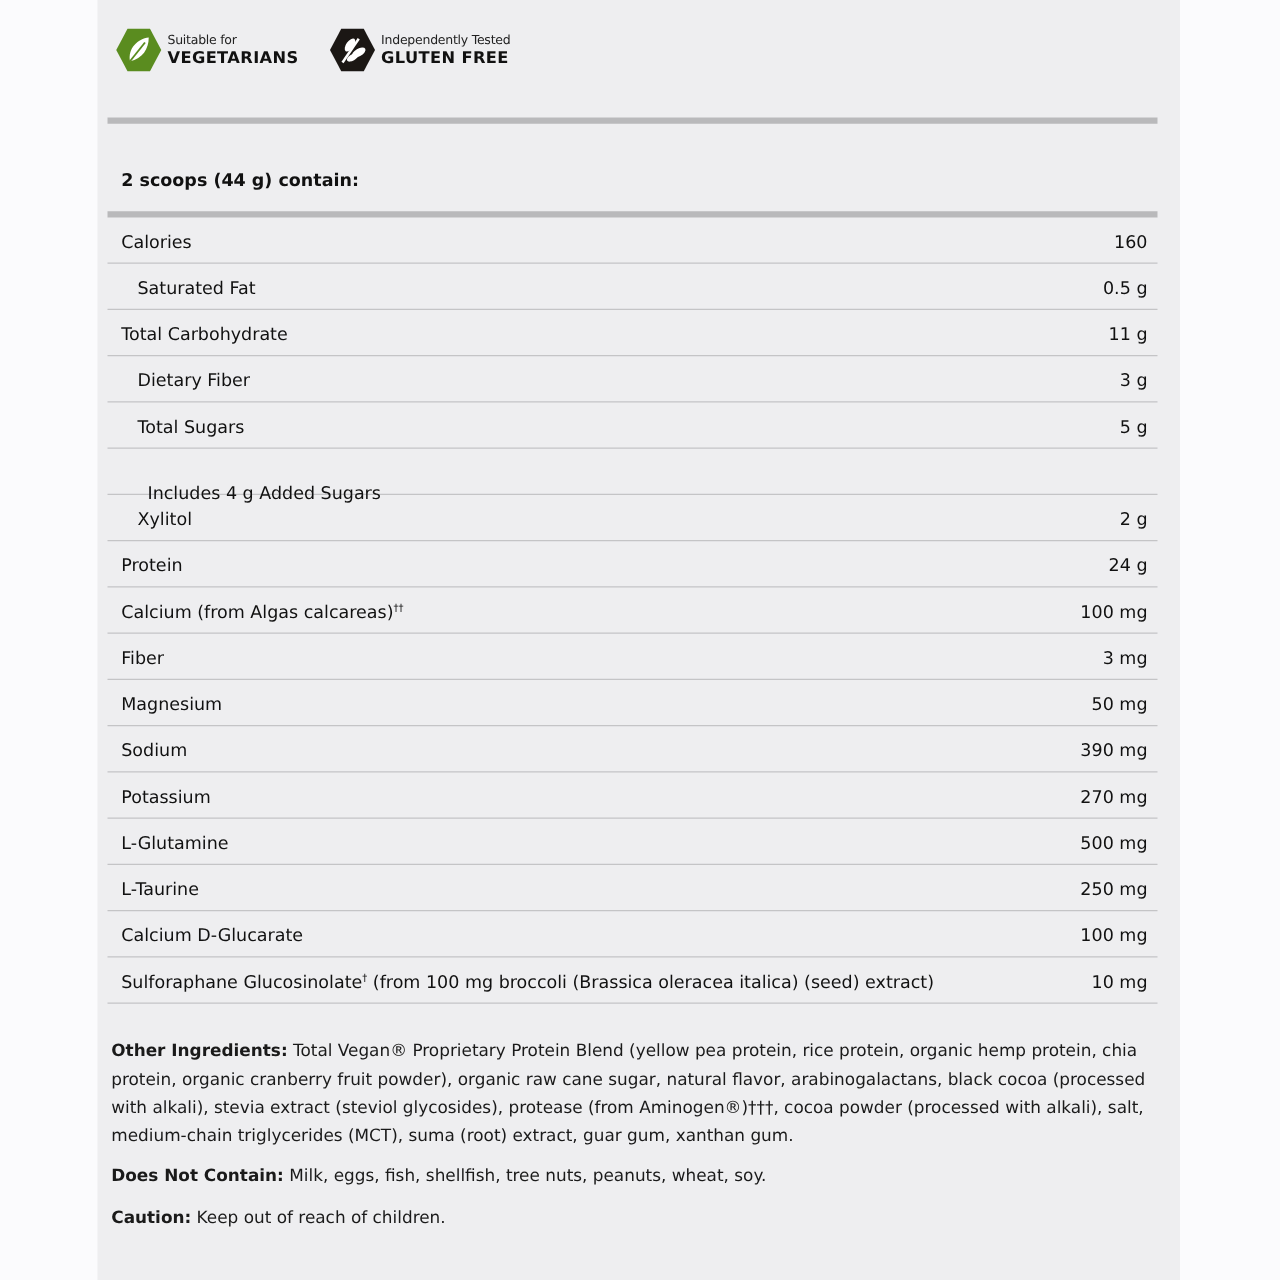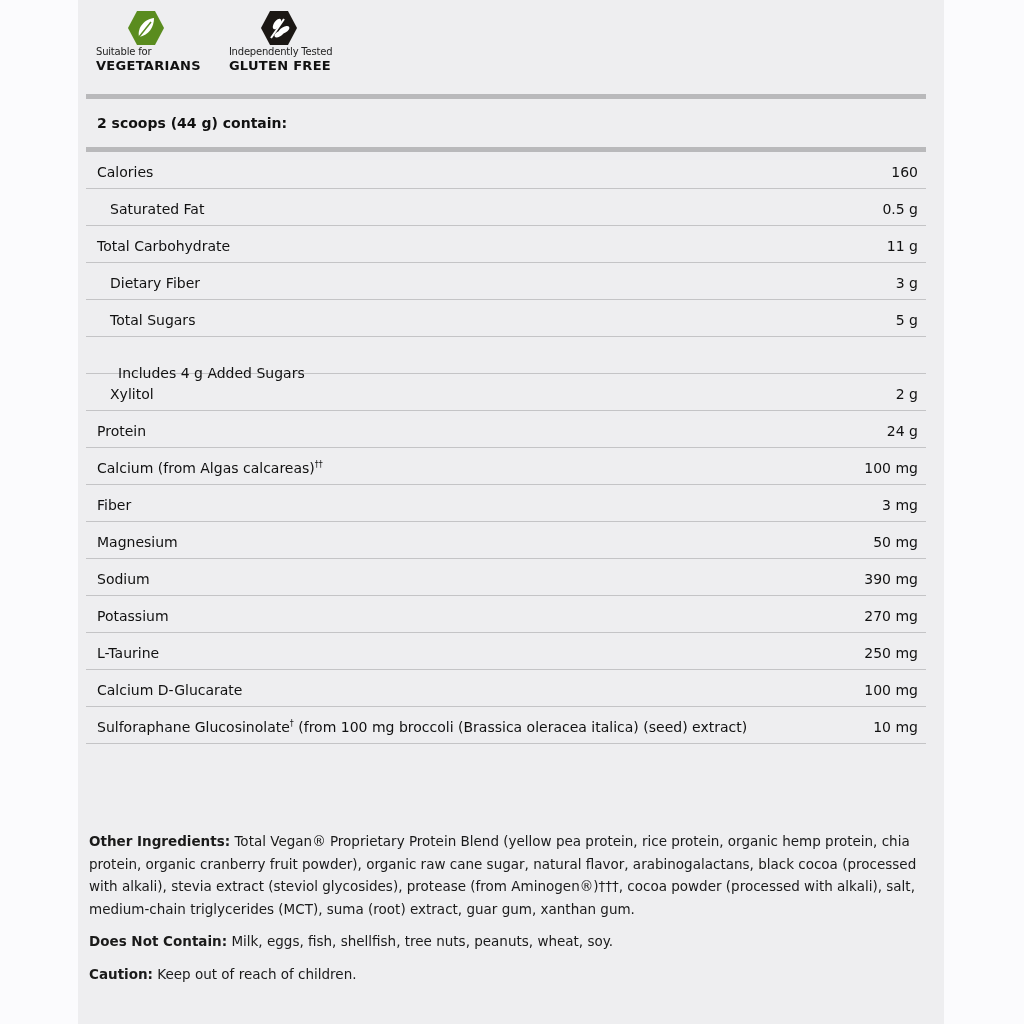--- a/index.html
+++ b/index.html
@@ -1,27 +1,27 @@
 <!DOCTYPE html>
 <html><head>
 <meta charset="utf-8">
 <style>
   html, body { margin:0; padding:0; }
   body { width:1024px; height:1024px; background:#fbfbfd; position:relative; overflow:hidden;
          font-family:"DejaVu Sans", sans-serif; color:#111; }
   .panel { position:absolute; left:78px; top:0; width:866px; height:1024px; background:#eeeef0; }
   .badges { position:absolute; left:14px; top:20px; height:40px; display:flex; align-items:center; }
-  .badge { display:flex; align-items:center; margin-right:24px;flex-direction:column; }
+  .badge { display:flex; align-items:center; margin-right:24px; }
   .hex { width:38px; height:38px; display:flex; align-items:center; justify-content:center; }
   .badge-text { margin-left:4px; line-height:1; }
   .badge-small { font-size:10px; color:#222; letter-spacing:-0.2px; display:block; }
   .badge-big { font-size:13px; font-weight:bold; color:#111; letter-spacing:0.3px; display:block; margin-top:2px; }
   .table { position:absolute; left:8px; top:94px; width:840px; }
   .thick { height:5px; background:#b9b9bb; }
-  .head-row { height:48px; display:flex; align-items:center; padding-left:11px; font-size:14px; font-weight:bold; }
+  .head-row { height:48px; display:flex; align-items:center; padding-left:11px; font-size:14px; font-weight:bold;margin-top:22px; }
   .row { height:37px; display:flex; align-items:center; justify-content:space-between;
          border-bottom:1.5px solid #c4c4c6; font-size:14px; padding:4px 8px 0 11px; box-sizing:border-box; }
   .row.ind1 .name { padding-left:13px; }
   .row.ind2 .name { padding-left:21px;margin-top:32px; }
   .row .val { text-align:right; }
   sup { font-size:8px; }
   .notes { position:absolute; left:11px; top:830px; width:836px; font-size:13.5px; line-height:22.5px; color:#1a1a1a; }
   .notes p { margin:0 0 10px 0; }
   .notes b { font-weight:bold; }
 </style>
@@ -111,20 +111,24 @@
         </div>
         <div class="row">
           <span class="name"><span>Sodium</span></span>
           <span class="val">390 mg</span>
         </div>
         <div class="row">
           <span class="name"><span>Potassium</span></span>
           <span class="val">270 mg</span>
         </div>
         <div class="row">
+          <span class="name"><span>L-Glutamine</span></span>
+          <span class="val">500 mg</span>
+        </div>
+        <div class="row">
           <span class="name"><span>L-Taurine</span></span>
           <span class="val">250 mg</span>
         </div>
         <div class="row">
           <span class="name"><span>Calcium D-Glucarate</span></span>
           <span class="val">100 mg</span>
         </div>
         <div class="row">
           <span class="name"><span>Sulforaphane Glucosinolate</span><sup>†</sup><span> (from 100 mg broccoli (Brassica oleracea italica) (seed) extract)</span></span>
           <span class="val">10 mg</span>

